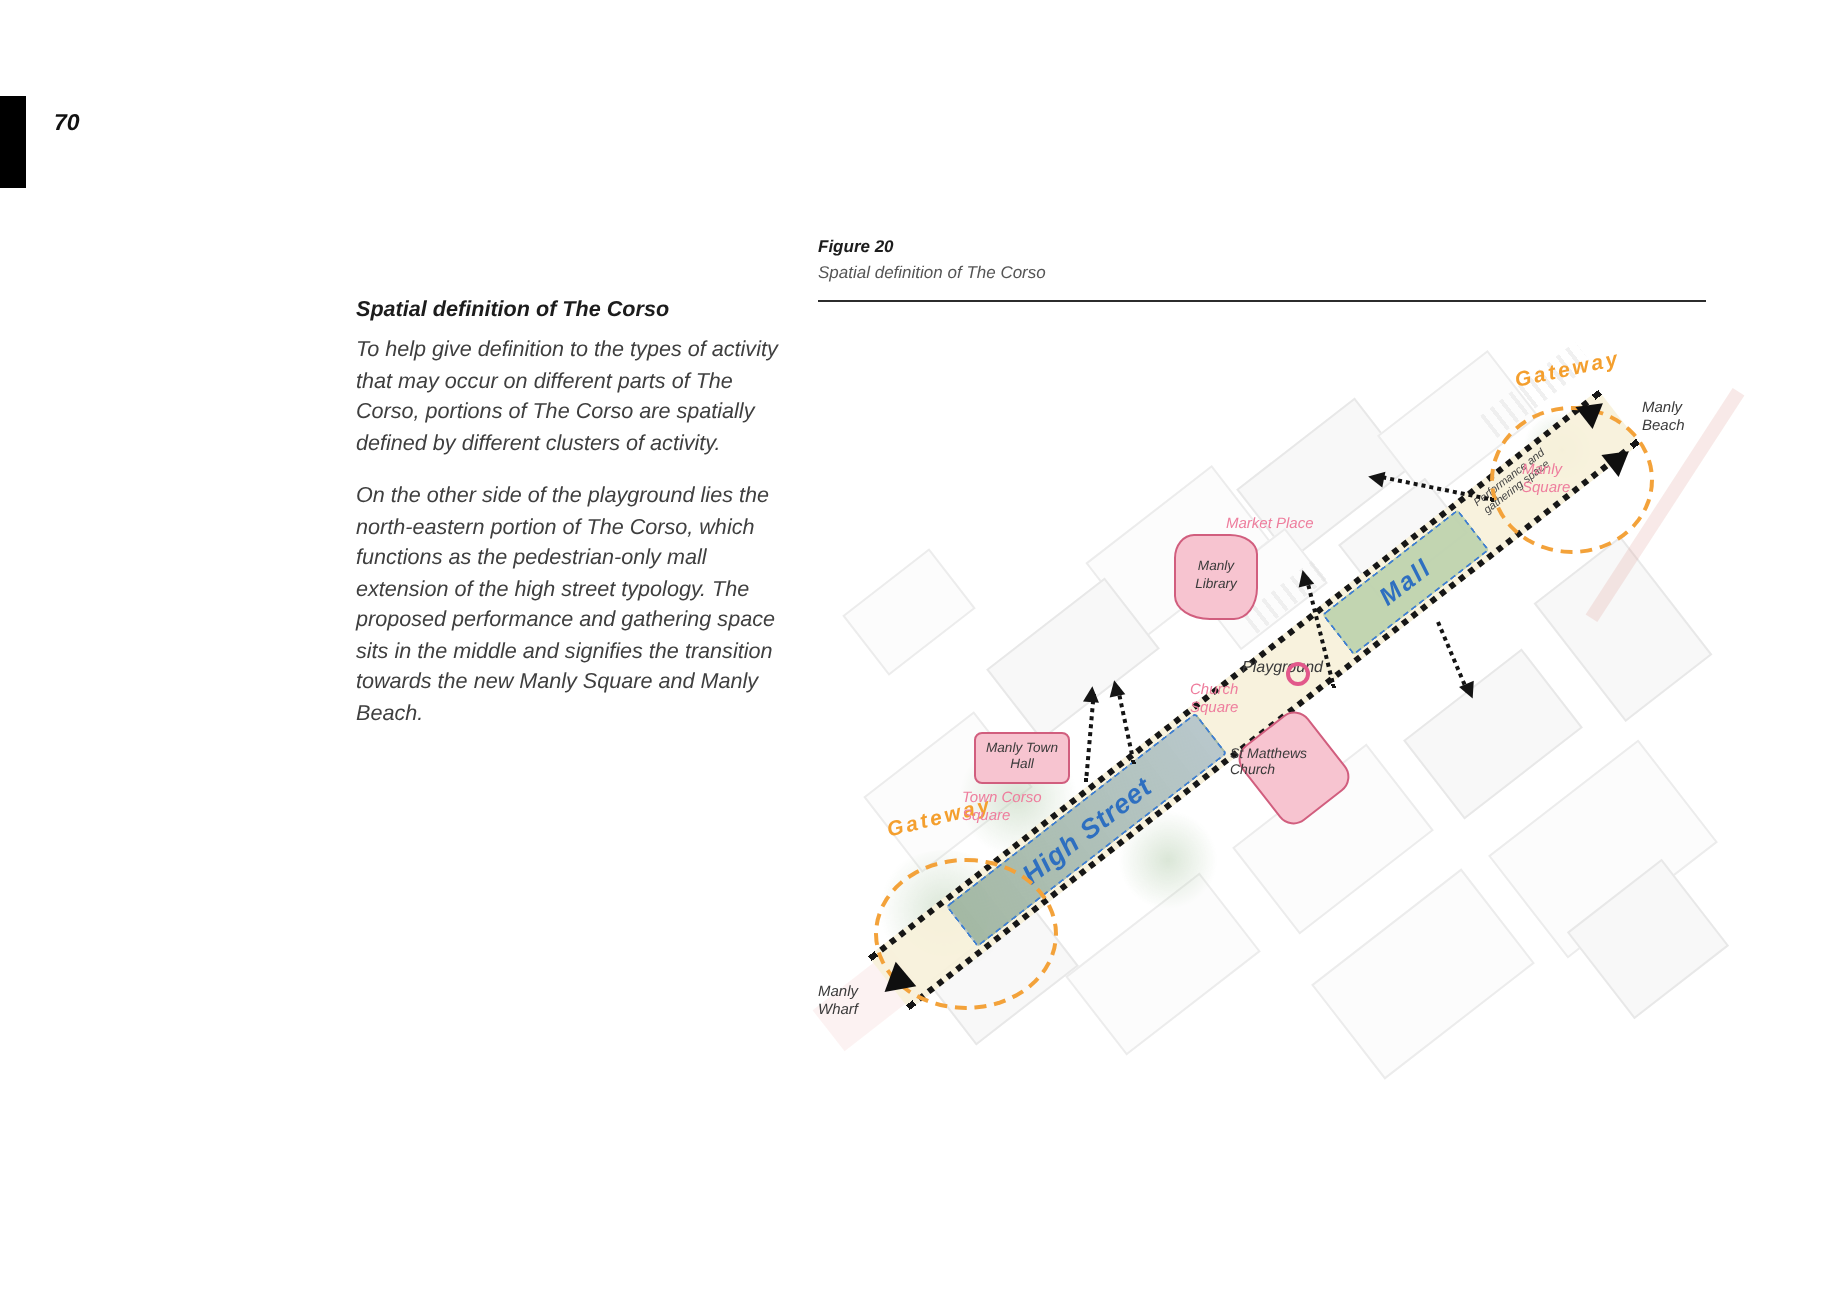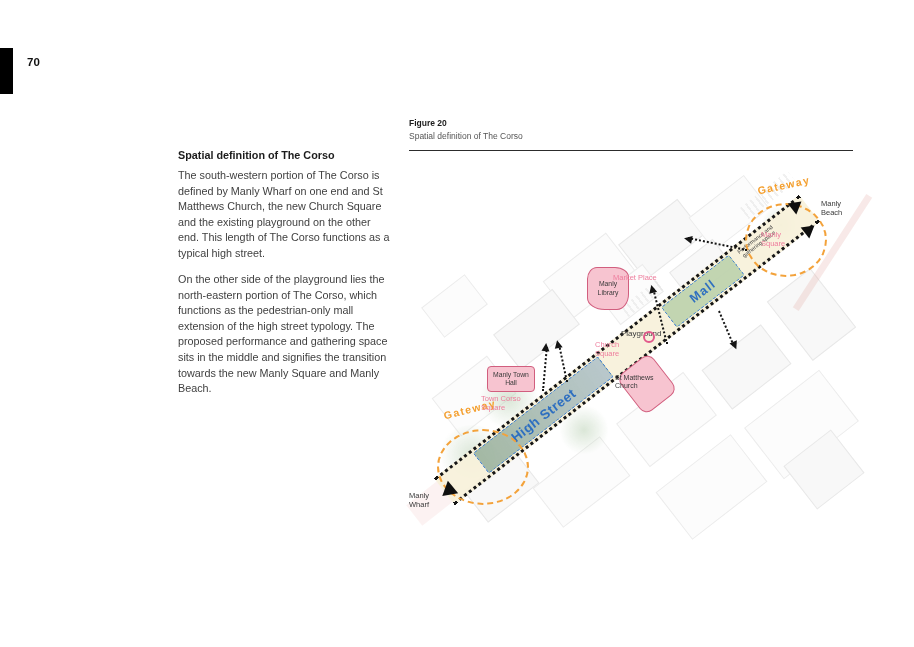--- a/index.html
+++ b/index.html
@@ -1,17 +1,17 @@
 <!DOCTYPE html>
 <html><head>
 <meta charset="utf-8">
 <style>
   html,body{margin:0;padding:0;background:#fff;}
   .page{position:relative;width:914px;height:542px;background:#ffffff;overflow:hidden;
-        font-family:"Liberation Sans",sans-serif;color:#3f3f3f;}
+        font-family:"Liberation Sans",sans-serif;color:#3f3f3f;font-style:italic;}
 
   
   .page-marker{position:absolute;left:0;top:48px;width:13px;height:46px;background:#000;}
   .page-number{position:absolute;left:27px;top:56px;font-size:11.5px;font-weight:bold;color:#111;}
 
   
   .article{position:absolute;left:178px;top:149px;width:214px;}
   .article h3{margin:0 0 7px;font-size:10.8px;color:#1c1c1c;font-weight:bold;}
   .article p{margin:0 0 11px;font-size:10.8px;line-height:1.44;color:#3f3f3f;}
 
@@ -76,21 +76,21 @@
 </head>
 <body>
 
 <div class="page">
 
   <div class="page-marker"></div>
   <div class="page-number">70</div>
 
   <div class="article">
     <h3>Spatial definition of The Corso</h3>
-    <p>The south-western portion of The Corso is defined by Manly Wharf on one end and St Matthews Church, the new Church Square and the existing playground on the other end. This length of The Corso functions as a typical high street.</p>
+    <p>To help give definition to the types of activity that may occur on different parts of The Corso, portions of The Corso are spatially defined by different clusters of activity.</p>
     <p>On the other side of the playground lies the north-eastern portion of The Corso, which functions as the pedestrian-only mall extension of the high street typology. The proposed performance and gathering space sits in the middle and signifies the transition towards the new Manly Square and Manly Beach.</p>
   </div>
 
   <div class="figure">
     <div class="fig-label">Figure 20</div>
     <div class="fig-caption">Spatial definition of The Corso</div>
     <div class="rule-top"></div>
 
     <div class="map">
 
@@ -143,21 +143,21 @@
       <div class="pinkshape" style="left:217px;top:203px;width:42px;height:48px;border-radius:9px;transform:rotate(-38deg);"></div>
       <div class="mlabel" style="left:206px;top:217px;width:62px;font-size:7px;">St Matthews Church</div>
 
       <div class="mlabel" style="left:212px;top:172px;width:52px;font-size:8px;">Playground</div>
       <div class="ring"></div>
 
       <div class="gateway-text" style="left:348px;top:22px;transform:rotate(-12deg);">Gateway</div>
       <div class="gateway-text" style="left:34px;top:246px;transform:rotate(-14deg);">Gateway</div>
       <div class="mlabel" style="left:412px;top:42px;width:38px;">Manly Beach</div>
       <div class="mlabel pink" style="left:352px;top:73px;width:42px;">Manly Square</div>
-      <div class="mlabel pink" style="left:204px;top:116px;width:48px;">Market Place</div>
+      <div class="mlabel pink" style="left:204px;top:100px;width:48px;">Market Place</div>
       <div class="mlabel pink" style="left:186px;top:183px;width:46px;">Church Square</div>
       <div class="mlabel pink" style="left:72px;top:237px;width:56px;">Town Corso Square</div>
       <div class="mlabel" style="left:0px;top:334px;width:38px;">Manly Wharf</div>
 
       <div class="dotarrow" style="left:338px;top:92px;width:60px;transform:rotate(-168.5deg);"></div>
       <div class="dotarrow" style="left:258px;top:186px;width:57px;transform:rotate(-104deg);"></div>
       <div class="dotarrow" style="left:310px;top:153px;width:38px;transform:rotate(67deg);"></div>
       <div class="dotarrow" style="left:134px;top:233px;width:44px;transform:rotate(-85deg);"></div>
       <div class="dotarrow" style="left:158px;top:224px;width:39px;transform:rotate(-102deg);"></div>
 

